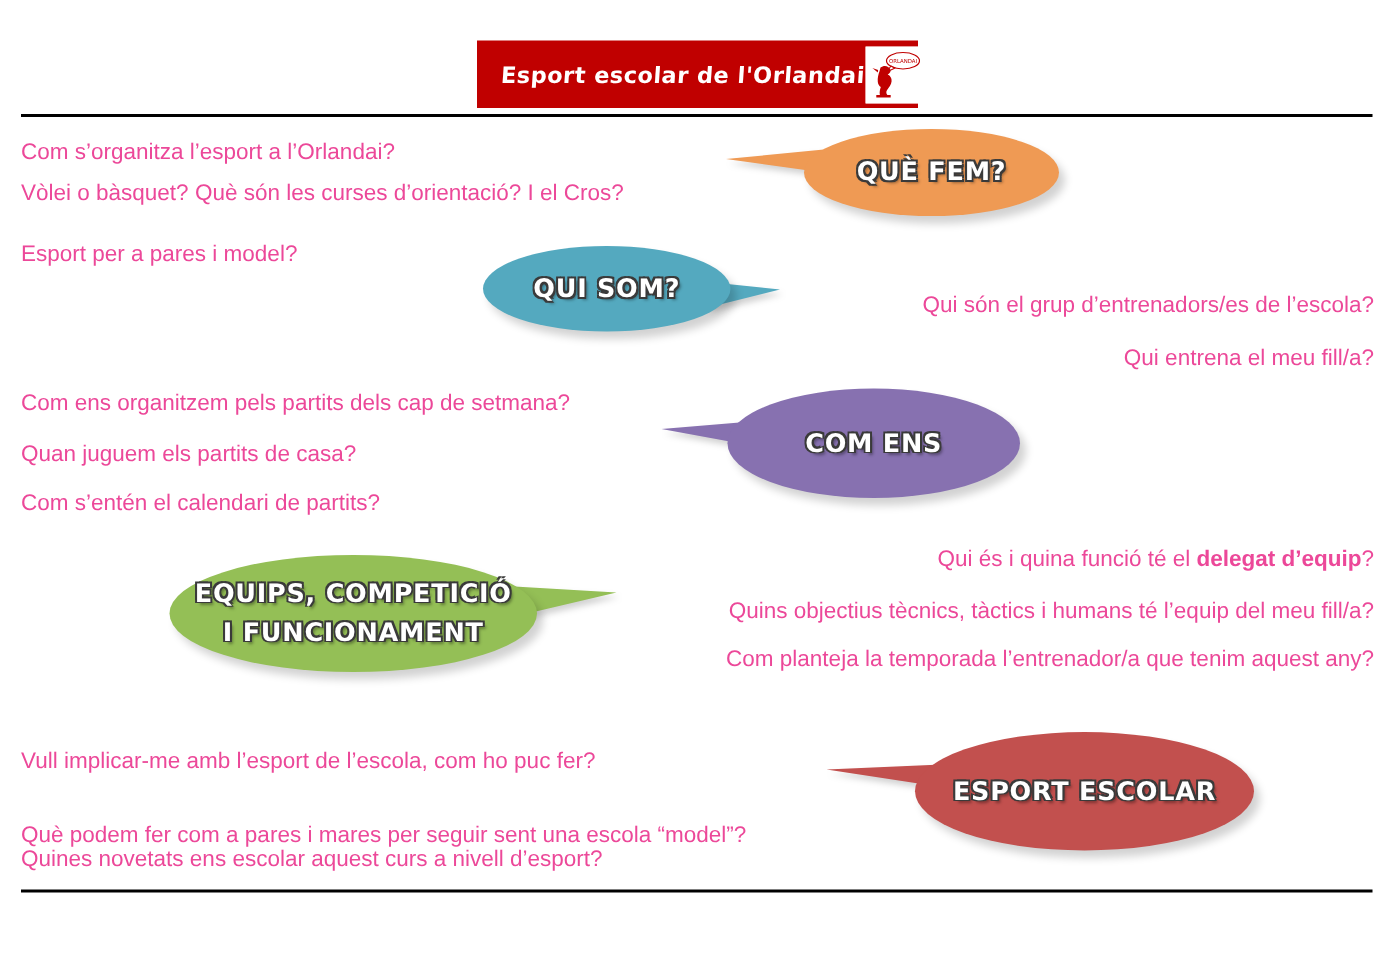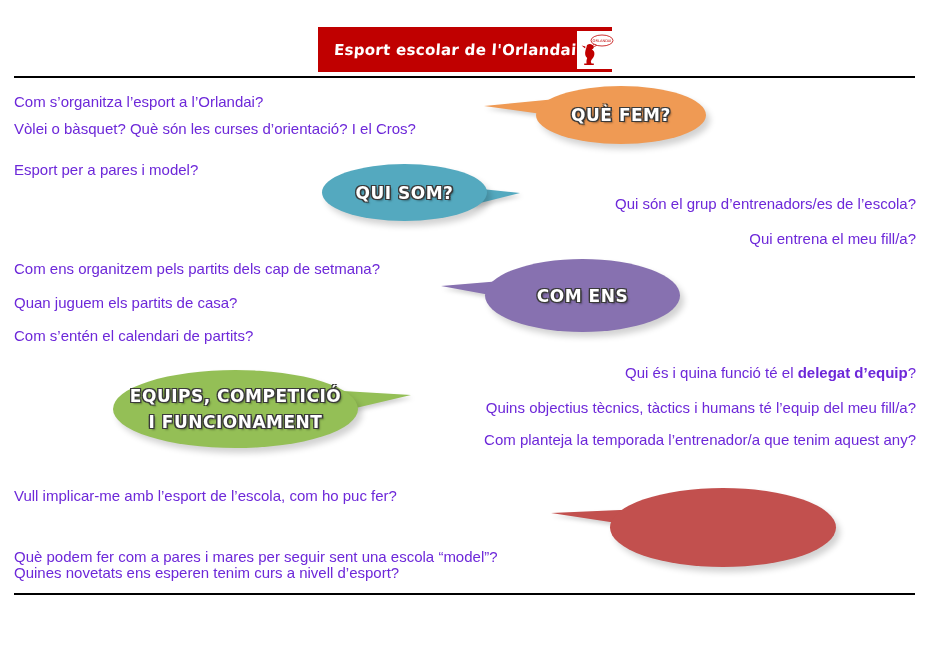--- a/index.html
+++ b/index.html
@@ -57,21 +57,21 @@
   }
   #rule-top { top: 76px; }
   #rule-bottom { top: 593px; }
 
   
   .qline {
     position: absolute;
     font-family: "Liberation Sans", sans-serif;
     font-size: 15px;
     line-height: 19px;
-    color: #6d28d9;
+    color: #ec4899;
     white-space: nowrap;
   }
   .qline.right { text-align: right; }
   .qline b { font-weight: bold; }
 
   
   .bubble {
     position: absolute;
     border-radius: 50%;
     display: flex;
@@ -224,19 +224,20 @@
 <div class="qline right" style="right:14px; top:363px;"><span>Qui és i quina funció té el </span><b>delegat d’equip</b><span>?</span></div>
 <div class="qline right" style="right:14px; top:398px;">Quins objectius tècnics, tàctics i humans té l’equip del meu fill/a?</div>
 <div class="qline right" style="right:14px; top:430px;">Com planteja la temporada l’entrenador/a que tenim aquest any?</div>
 
 <div class="tail" id="tail-equips"></div>
 <div class="bubble" id="bubble-equips">
   <span class="btext">EQUIPS, COMPETICIÓ</span>
   <span class="btext">I FUNCIONAMENT</span>
 </div>
 
-<div class="qline" style="left:14px; top:486px;">Vull implicar-me amb l’esport de l’escola, com ho puc fer?</div>
+<div class="qline" style="left:14px; top:498px;">Vull implicar-me amb l’esport de l’escola, com ho puc fer?</div>
 <div class="qline" style="left:14px; top:529px;margin-top:18px;">Què podem fer com a pares i mares per seguir sent una escola “model”?</div>
-<div class="qline" style="left:14px; top:563px;">Quines novetats ens esperen tenim curs a nivell d’esport?</div>
+<div class="qline" style="left:14px; top:563px;">Quines novetats ens escolar aquest curs a nivell d’esport?</div>
 
 <div class="tail" id="tail-families"></div>
 <div class="bubble" id="bubble-families">
+  <span class="btext">ESPORT ESCOLAR</span>
 </div>
 
 </body></html>

